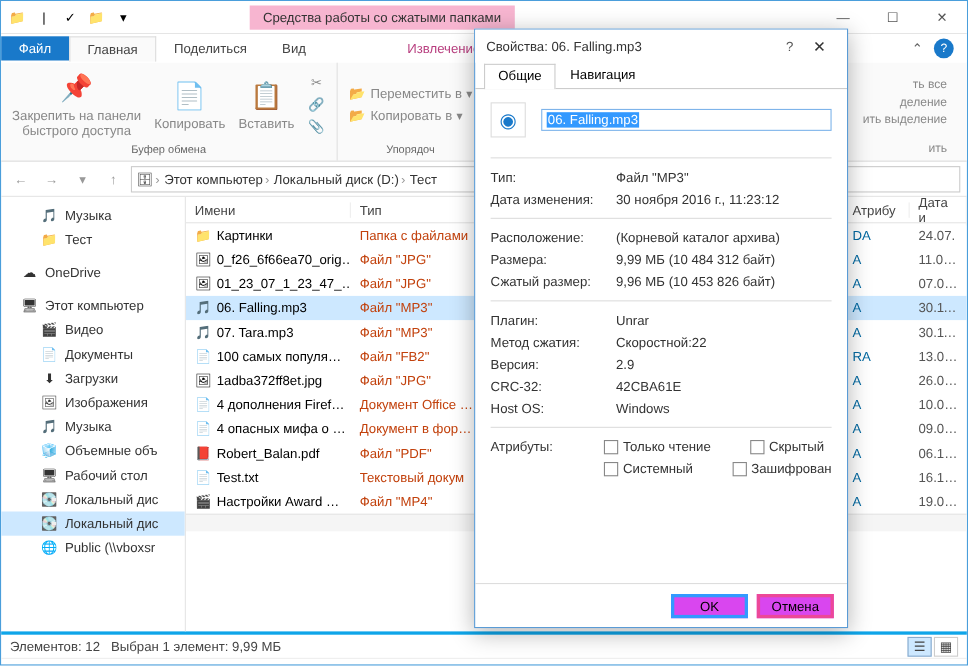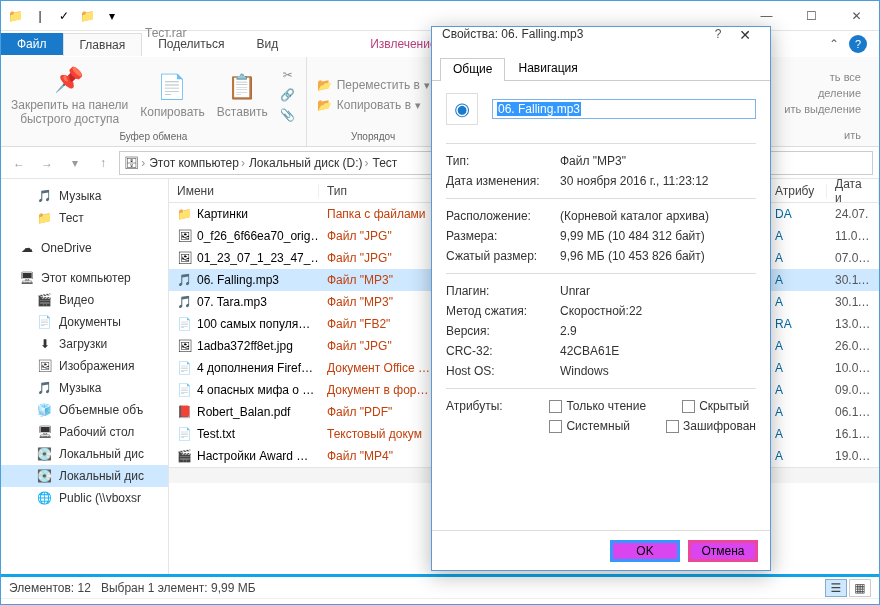--- a/index.html
+++ b/index.html
@@ -76,21 +76,21 @@
 .statusbar { height: 24px; border-top: 3px solid #0ea5e9; display: flex; align-items: center; padding: 0 8px; gap: 10px; color: #444; }
 .statusbar .views { margin-left: auto; display: flex; gap: 2px; }
 .view-btn { width: 22px; height: 18px; border: 1px solid #ccc; display: flex; align-items: center; justify-content: center; }
 .view-btn.active { background: #cde8ff; border-color: #8ac; }
 
 .bottombar { height: 22px; display: flex; align-items: center; padding: 0 8px; gap: 10px; color: #444; border-top: 1px solid #eee; }
 .bottombar a { color: #0066cc; text-decoration: none; }
 
 
 .dialog { position: absolute; left: 430px; top: 25px; width: 340px; height: 545px; background: #fff; border: 1px solid #5a9bd5; box-shadow: 0 4px 20px rgba(0,0,0,0.3); display: flex; flex-direction: column; }
-.dlg-title { height: 30px; display: flex; padding: 0 10px; background: #fff; }
+.dlg-title { height: 30px; display: flex; align-items: center; padding: 0 10px; background: #fff; }
 .dlg-title .t { flex: 1; color: #333; }
 .dlg-title .btn-q { width: 24px; text-align: center; color: #555; }
 .dlg-title .btn-x { width: 30px; text-align: center; color: #333; font-size: 14px; }
 .dlg-tabs { height: 24px; display: flex; padding: 0 8px; border-bottom: 1px solid #ccc; }
 .dlg-tab { padding: 3px 12px; border: 1px solid transparent; border-bottom: none; }
 .dlg-tab.active { border-color: #ccc; background: #fff; position: relative; top: 1px; }
 .dlg-body { flex: 1; padding: 12px 14px; display: flex; flex-direction: column; gap: 6px; }
 .dlg-header-row { display: flex; align-items: center; gap: 14px; margin-bottom: 8px; }
 .dlg-icon { width: 32px; height: 32px; border: 1px solid #ddd; display: flex; align-items: center; justify-content: center; color: #1979ca; font-size: 18px; }
 .dlg-filename { flex: 1; border: 1px solid #7eb4ea; padding: 2px 4px; }
@@ -113,20 +113,21 @@
 <body>
 
 <div class="titlebar">
   <div class="qat">
     <div class="qat-btn">📁</div>
     <div class="qat-btn">|</div>
     <div class="qat-btn">✓</div>
     <div class="qat-btn">📁</div>
     <div class="qat-btn">▾</div>
   </div>
+  <div class="contextual">Средства работы со сжатыми папками</div>
   <div class="title-text">Тест.rar</div>
   <div class="win-controls">
     <div class="win-btn">—</div>
     <div class="win-btn">☐</div>
     <div class="win-btn">✕</div>
   </div>
 </div>
 
 <div class="ribbon-tabs">
   <div class="ribbon-tab file">Файл</div>

